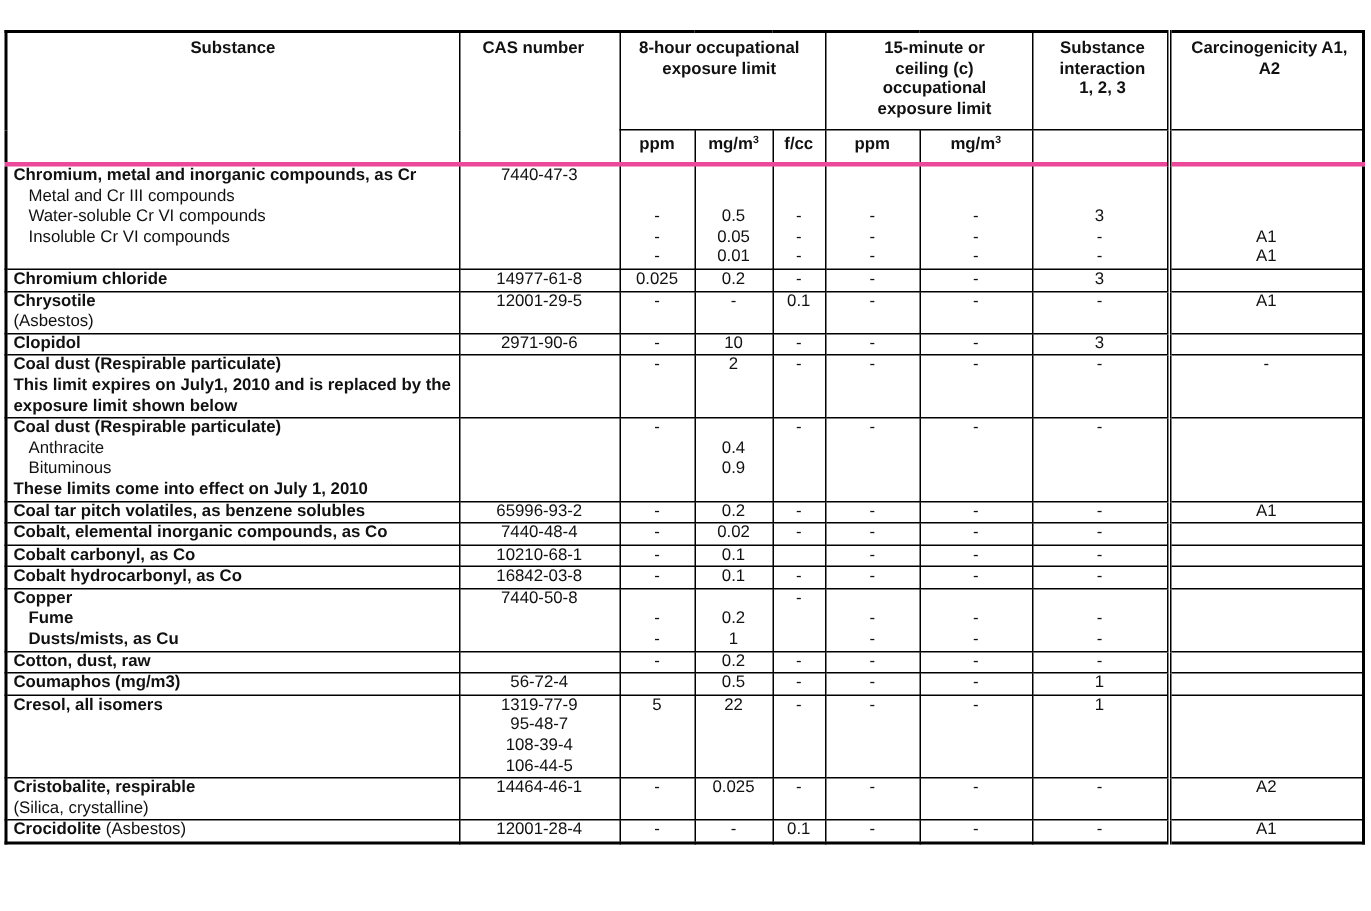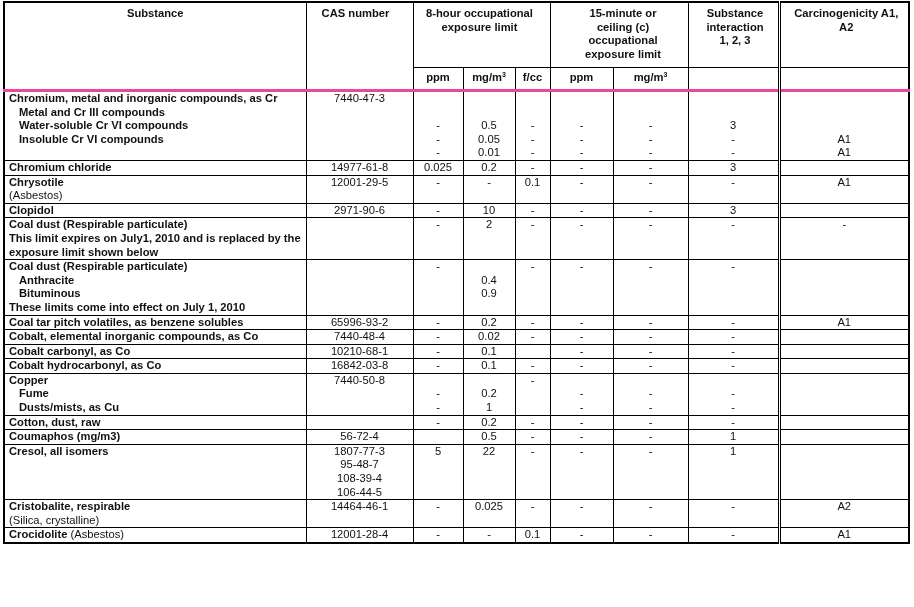--- a/index.html
+++ b/index.html
@@ -1,28 +1,28 @@
 <!DOCTYPE html>
 <html><head>
 <meta charset="utf-8">
 <style>
   html, body { margin: 0; padding: 0; background: #ffffff; }
   body { width: 914px; height: 607px; position: relative; overflow: hidden;
          font-family: "Liberation Sans", sans-serif; color: #111; }
-  table.oel { position: absolute; left: 3px; top: 1px; width: 905px;
+  table.oel { position: absolute; left: 3px; top: 20px; width: 905px;
               border-collapse: collapse; table-layout: fixed; font-size: 11.2px; line-height: 13.6px;
               border: 2.5px solid #000; }
   table.oel th, table.oel td { border: 1px solid #000; padding: 0 4px; vertical-align: top; }
   table.oel th { font-weight: bold; text-align: center; padding-top: 4px; }
   table.oel thead tr.sub th { padding-top: 3px; padding-bottom: 2px; height: 16px; }
   table.oel thead tr.sub { border-bottom: 3px solid #ec4899; }
   td.sub-col, th.sub-col { border-left: 3px double #000 !important; }
   td.c { text-align: center; }
   .b { font-weight: bold; }
-  .ind { padding-left: 10px; display: block; font-weight: bold; }
+  .ind { padding-left: 10px; display: block; }
   .line { display: block; }
   sup { font-size: 7px; line-height: 0; vertical-align: 4px; }
   .normal { font-weight: normal; }
 </style>
 </head>
 <body>
 
 <table class="oel">
   <colgroup>
     <col style="width:302px">
@@ -480,21 +480,21 @@
         </td>
         <td class="c sub-col">
           <span class="line">&nbsp;</span>
         </td>
       </tr>
       <tr>
         <td>
           <span class="line b">Cresol, all isomers</span>
         </td>
         <td class="c">
-          <span class="line">1807-77-3</span>
+          <span class="line">1319-77-9</span>
           <span class="line">95-48-7</span>
           <span class="line">108-39-4</span>
           <span class="line">106-44-5</span>
         </td>
         <td class="c">
           <span class="line">5</span>
         </td>
         <td class="c">
           <span class="line">22</span>
         </td>

